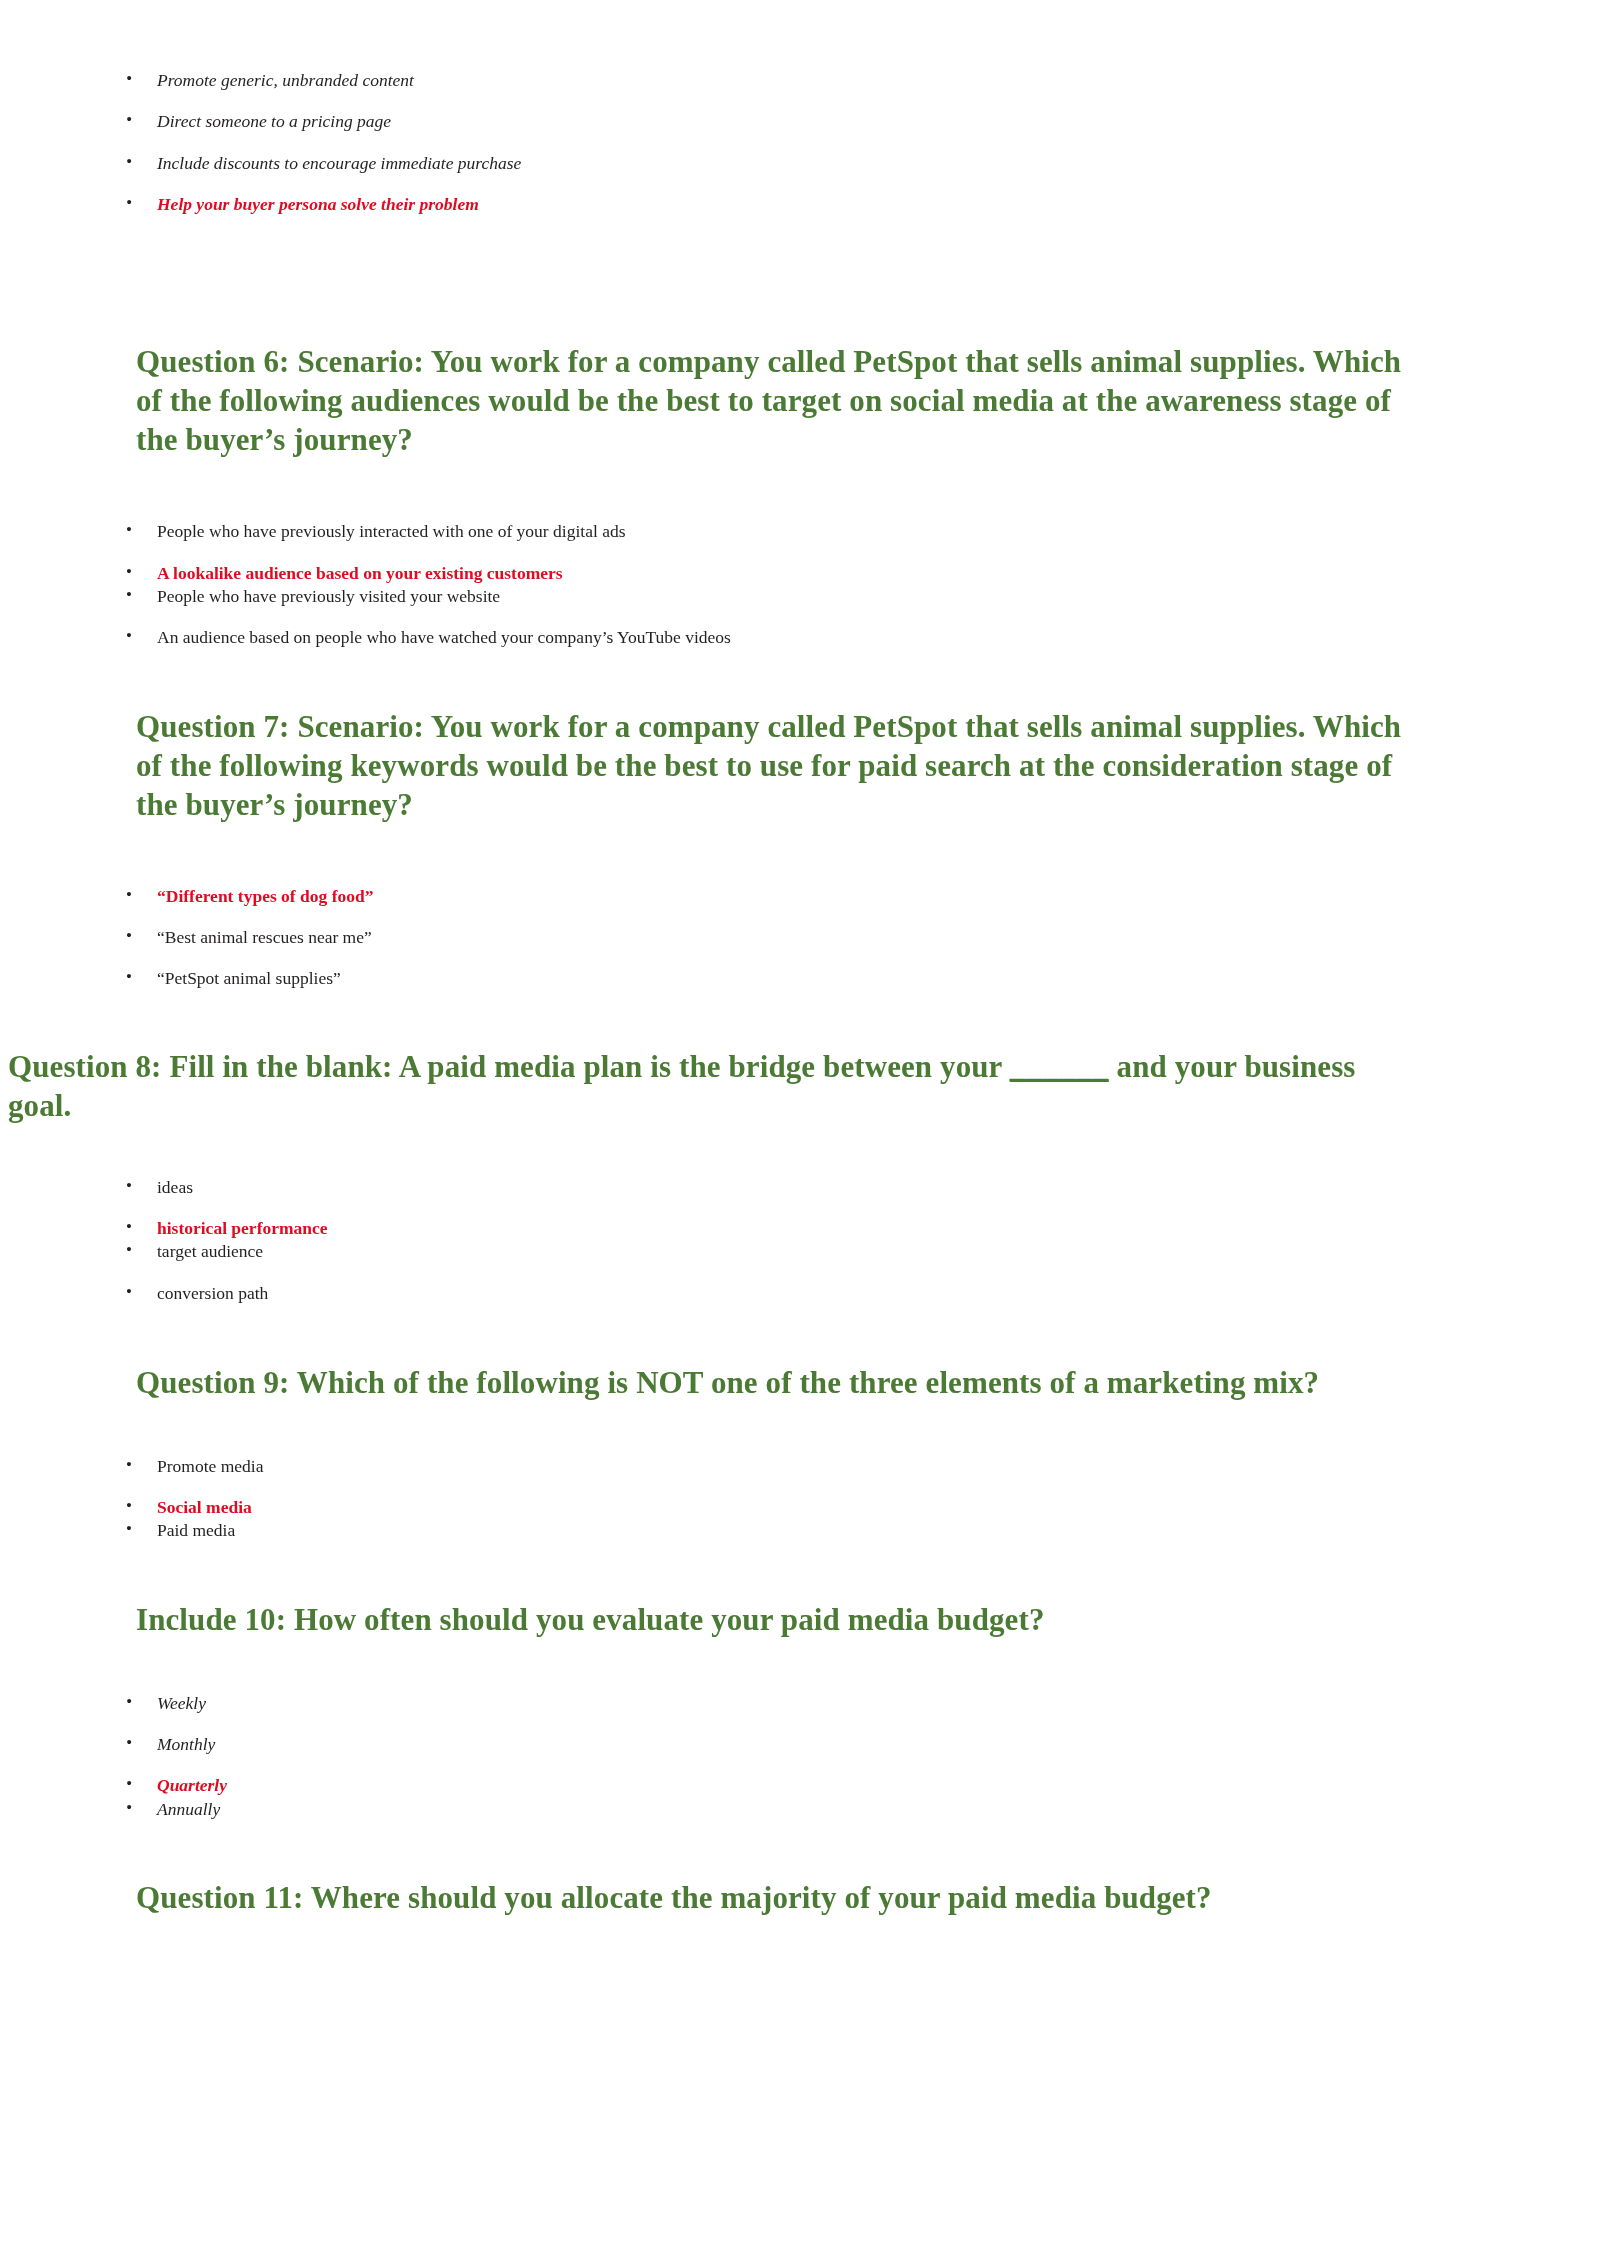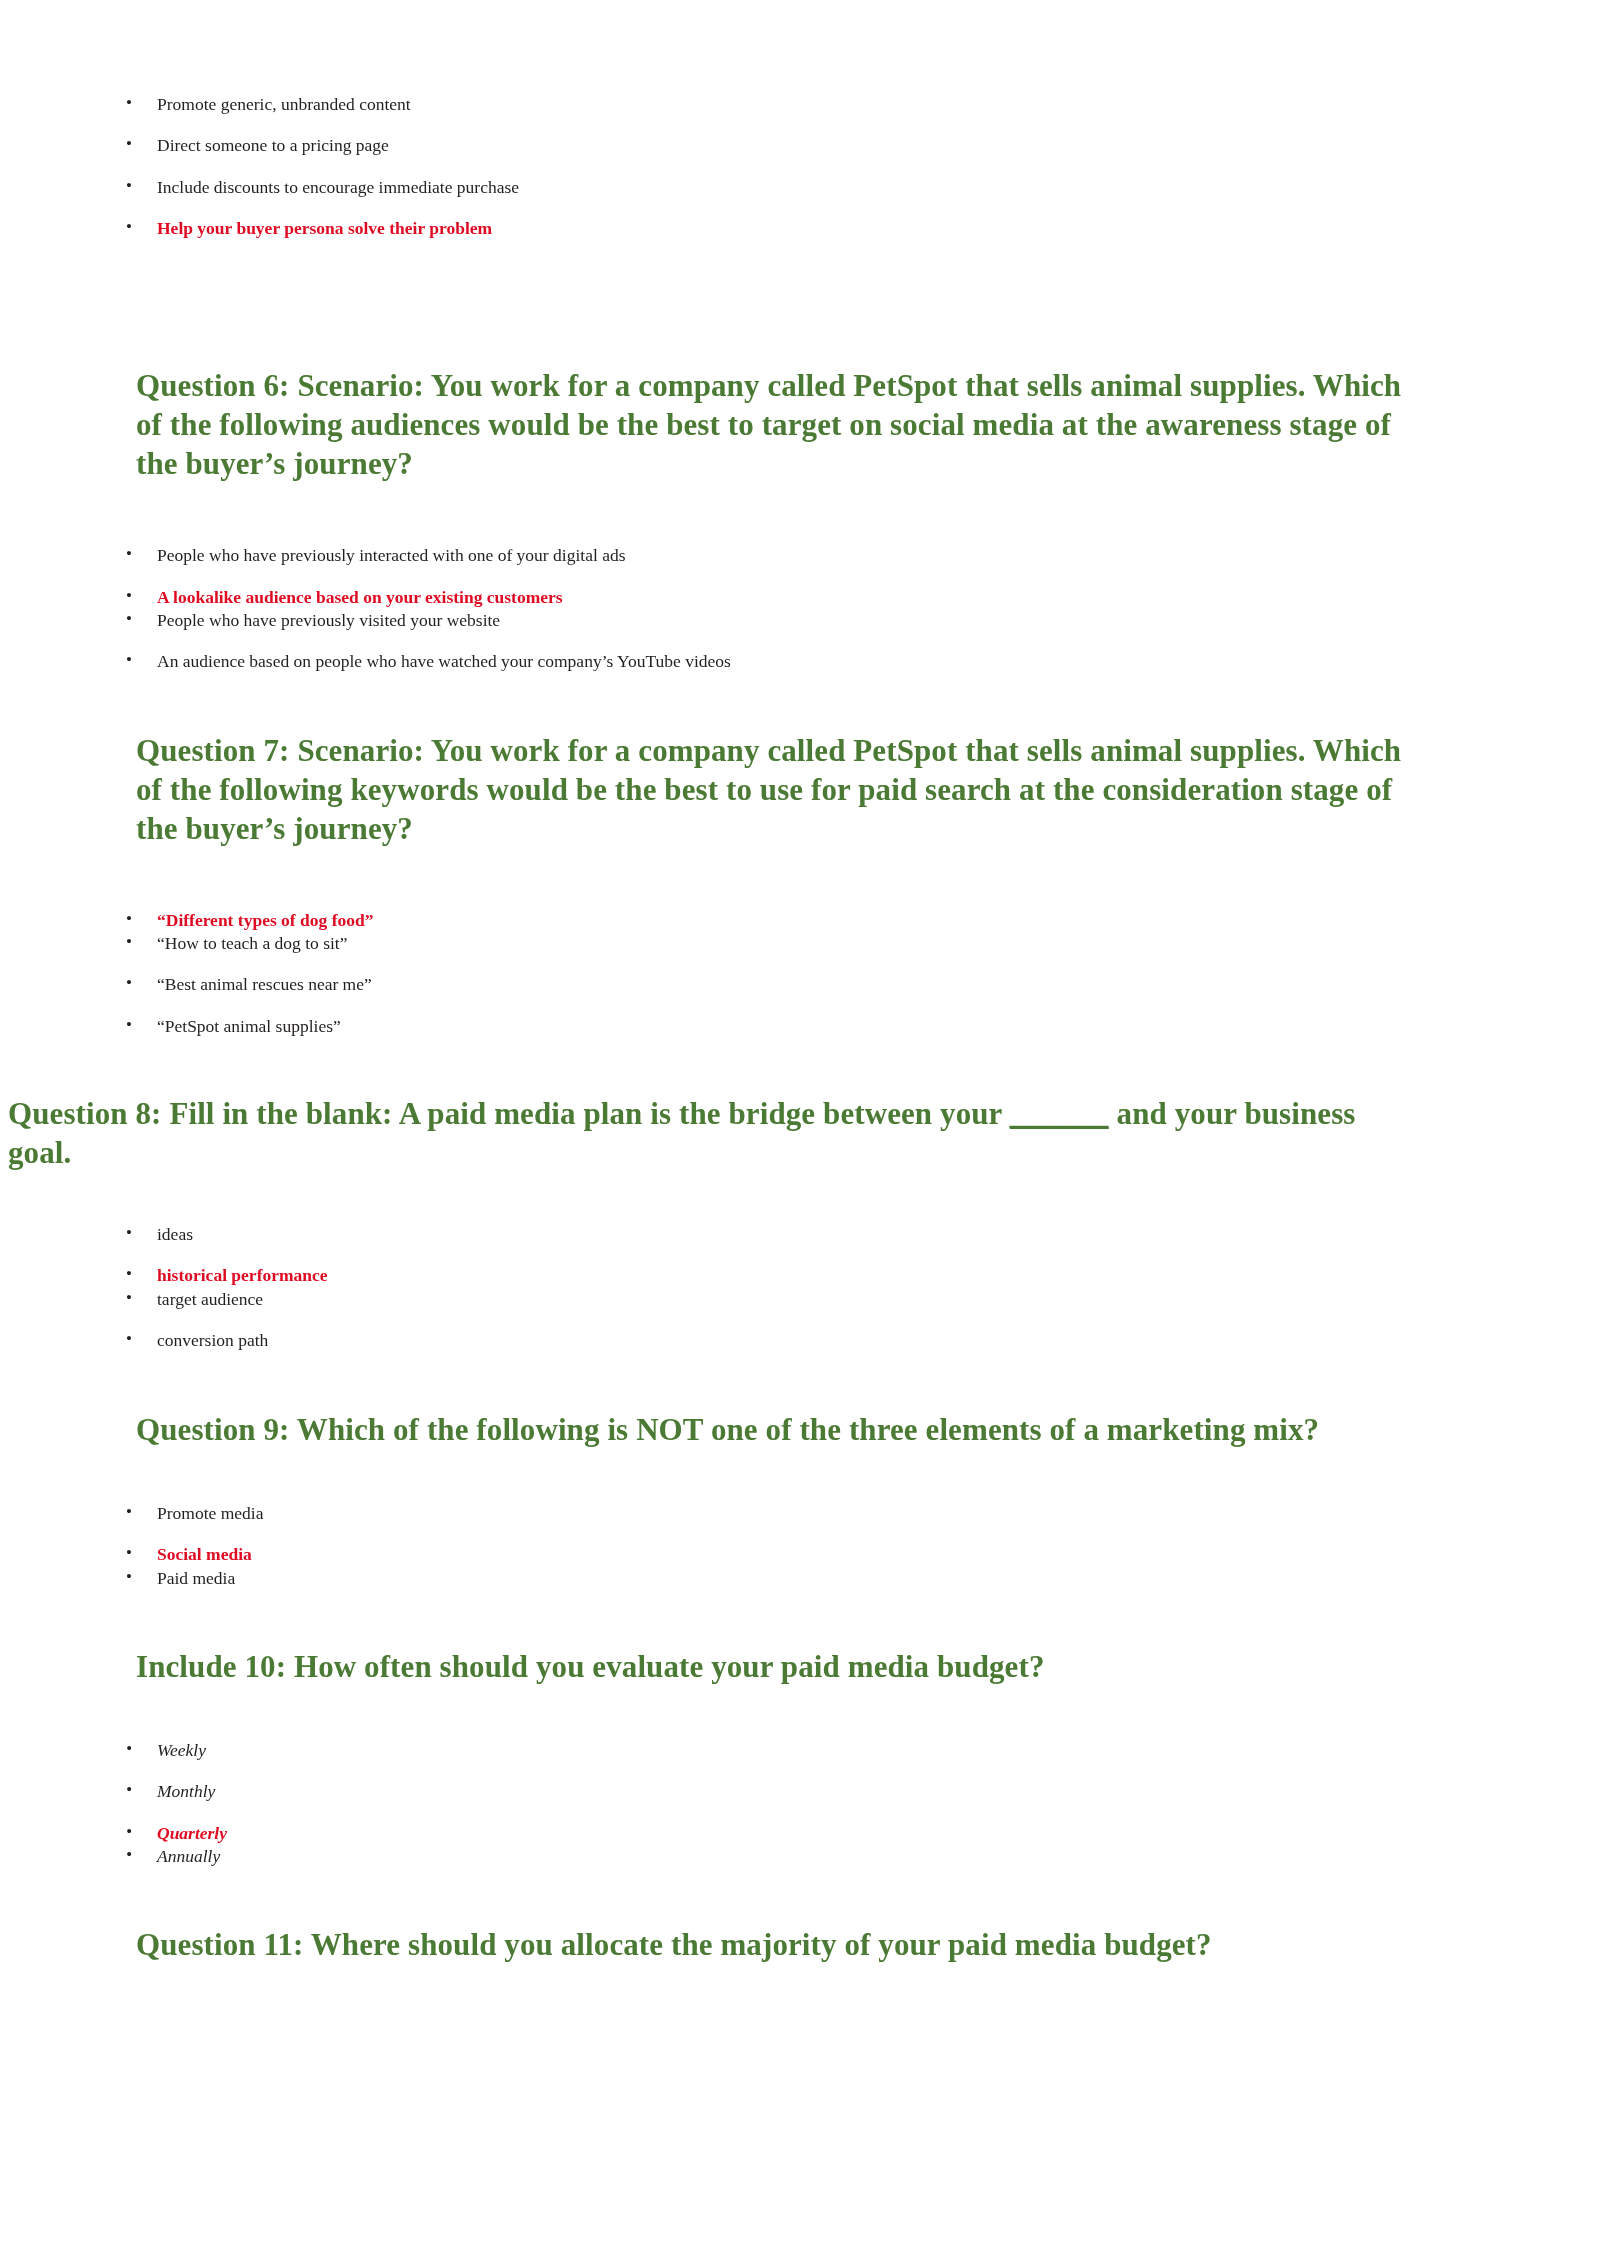--- a/index.html
+++ b/index.html
@@ -80,39 +80,38 @@
     text-decoration: underline;
     letter-spacing: 1px;
   }
 </style>
 </head>
 <body>
 
 <div class="page">
   <div class="content">
 
-    <ul class="answers" id="top-answers" style="margin-top:94px;">
+    <ul class="answers" id="top-answers" style="margin-top:70px;font-style:italic;">
         <li>Promote generic, unbranded content</li>
         <li class="gap-lg">Direct someone to a pricing page</li>
         <li class="gap-lg">Include discounts to encourage immediate purchase</li>
         <li class="correct gap-lg">Help your buyer persona solve their problem</li>
       </ul>
 
     <p class="question" id="q6-heading" style="margin-top:128px;">Question 6: Scenario: You work for a company called PetSpot that sells animal supplies. Which of the following audiences would be the best to target on social media at the awareness stage of the buyer’s journey?</p>
     <ul class="answers" id="q6-answers" style="margin-top:62px;">
         <li>People who have previously interacted with one of your digital ads</li>
         <li class="correct gap-lg">A lookalike audience based on your existing customers</li>
         <li class="gap-sm">People who have previously visited your website</li>
         <li class="gap-lg">An audience based on people who have watched your company’s YouTube videos</li>
       </ul>
 
     <p class="question" id="q7-heading" style="margin-top:59px;">Question 7: Scenario: You work for a company called PetSpot that sells animal supplies. Which of the following keywords would be the best to use for paid search at the consideration stage of the buyer’s journey?</p>
     <ul class="answers" id="q7-answers" style="margin-top:62px;">
         <li class="correct">“Different types of dog food”</li>
-        <li class="gap-sm">“How to teach a dog to sit”</li>
         <li class="gap-lg">“Best animal rescues near me”</li>
         <li class="gap-lg">“PetSpot animal supplies”</li>
       </ul>
 
     <p class="question" id="q8-heading" style="margin-top:58px;padding-left:8px;">
       <span>Question 8: Fill in the blank: A paid media plan is the bridge between your </span><span class="blank">______</span><span> and your business goal.</span>
     </p>
     <ul class="answers" id="q8-answers" style="margin-top:52px;">
         <li>ideas</li>
         <li class="correct gap-lg">historical performance</li>

